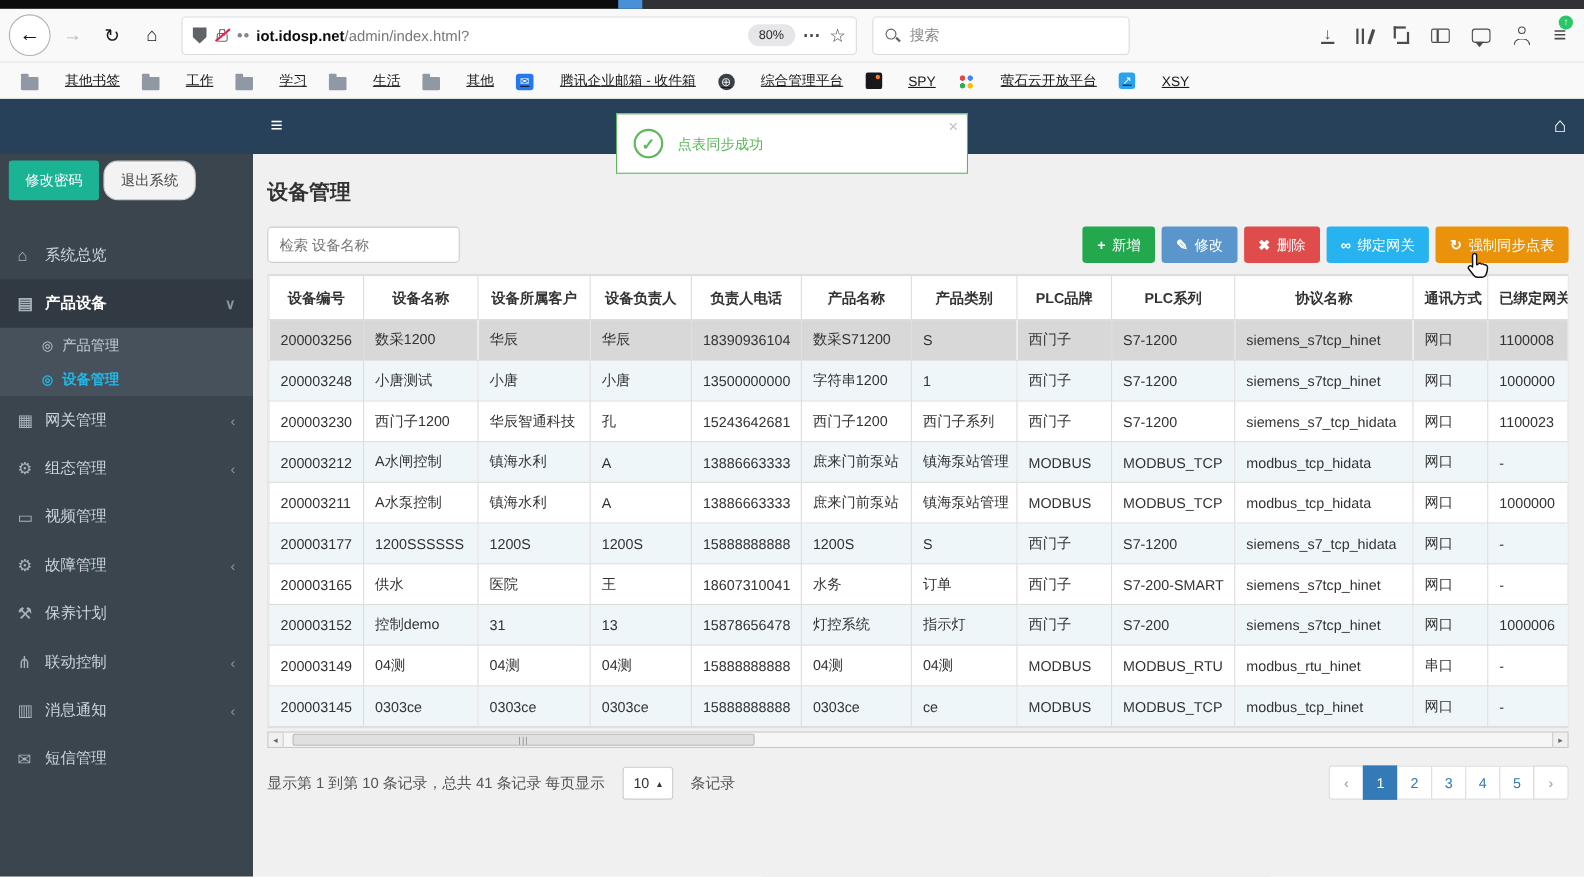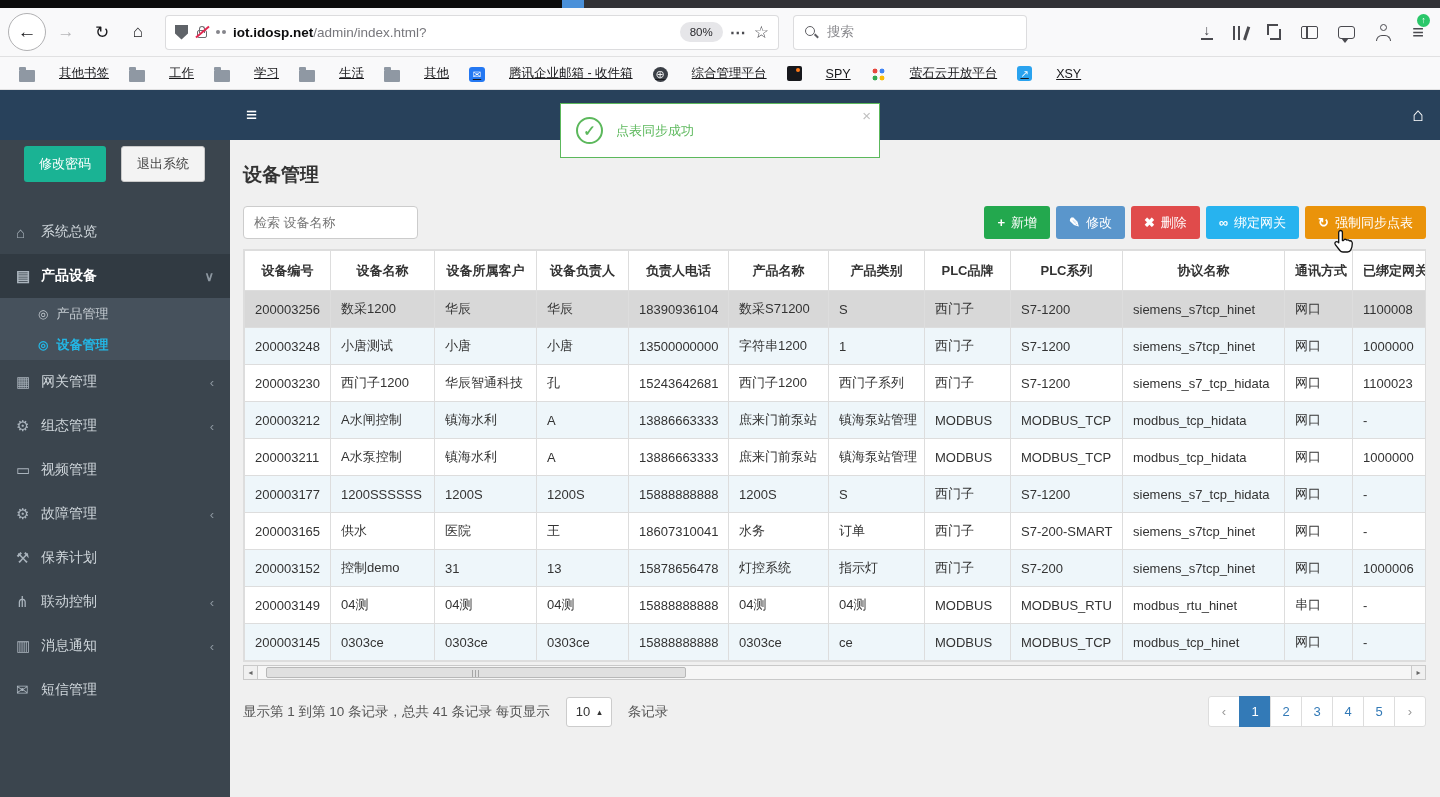--- a/index.html
+++ b/index.html
@@ -78,23 +78,23 @@
   .nav-toggle { color:#fff; font-size:19px; margin-left:246px; cursor:pointer; }
   .nav-home { margin-left:auto; margin-right:16px; color:#fff; font-size:19px; }
 
   .app-body { display:flex; height:657px; }
   .sidebar { width:230px; flex:0 0 230px; background:#3b454e; color:#dfe4e8; display:flex; flex-direction:column; overflow:hidden; }
   .profile { display:flex; align-items:center; gap:13px; padding:20px 15px 12px; }
   .avatar { width:48px; height:48px; border-radius:50%; border:2px solid rgba(255,255,255,.85); flex:0 0 48px;
     background: radial-gradient(circle at 50% 36%, #e9c9a2 0 38%, #6b4d36 39% 58%, #2d2a28 59% 100%); }
   .uname { font-size:14.5px; font-weight:bold; color:#fff; }
   .urole { font-size:12px; color:#aeb9c2; margin-top:5px; }
-  .pbtns { display:flex; gap:15px; padding:6px 24px 18px; }
+  .pbtns { display:flex; gap:4px; padding:6px 8px 18px; }
   .btn-pass { background:#1ab394; color:#fff; border:none; border-radius:3px; font-size:13px; padding:8px 15px; cursor:pointer; }
-  .btn-logout { background:#f3f3f3; color:#444; border:1px solid #c9c9c9; border-radius:3px; font-size:13px; padding:8px 15px; cursor:pointer; }
+  .btn-logout { background:#f3f3f3; color:#444; border:1px solid #c9c9c9; border-radius:13px; font-size:13px; padding:8px 15px; cursor:pointer; }
   .menu { margin-top:10px; }
   .menu-item { height:44px; display:flex; align-items:center; padding:0 16px; font-size:14px; color:#cfd6db; cursor:pointer; }
   .menu-item .mi { width:25px; font-size:15px; color:#aab4bd; }
   .menu-item .chev { margin-left:auto; color:#8d97a0; font-size:13px; }
   .menu-item.active { background:#313a42; color:#fff; font-weight:bold; }
   .submenu { background:#46515c; }
   .sub-item { height:31px; display:flex; align-items:center; padding-left:38px; font-size:13px; color:#c6cdd3; gap:8px; cursor:pointer; }
   .sub-item .sdot { font-size:12px; }
   .sub-item.active { color:#23b7e5; font-weight:bold; }
 

